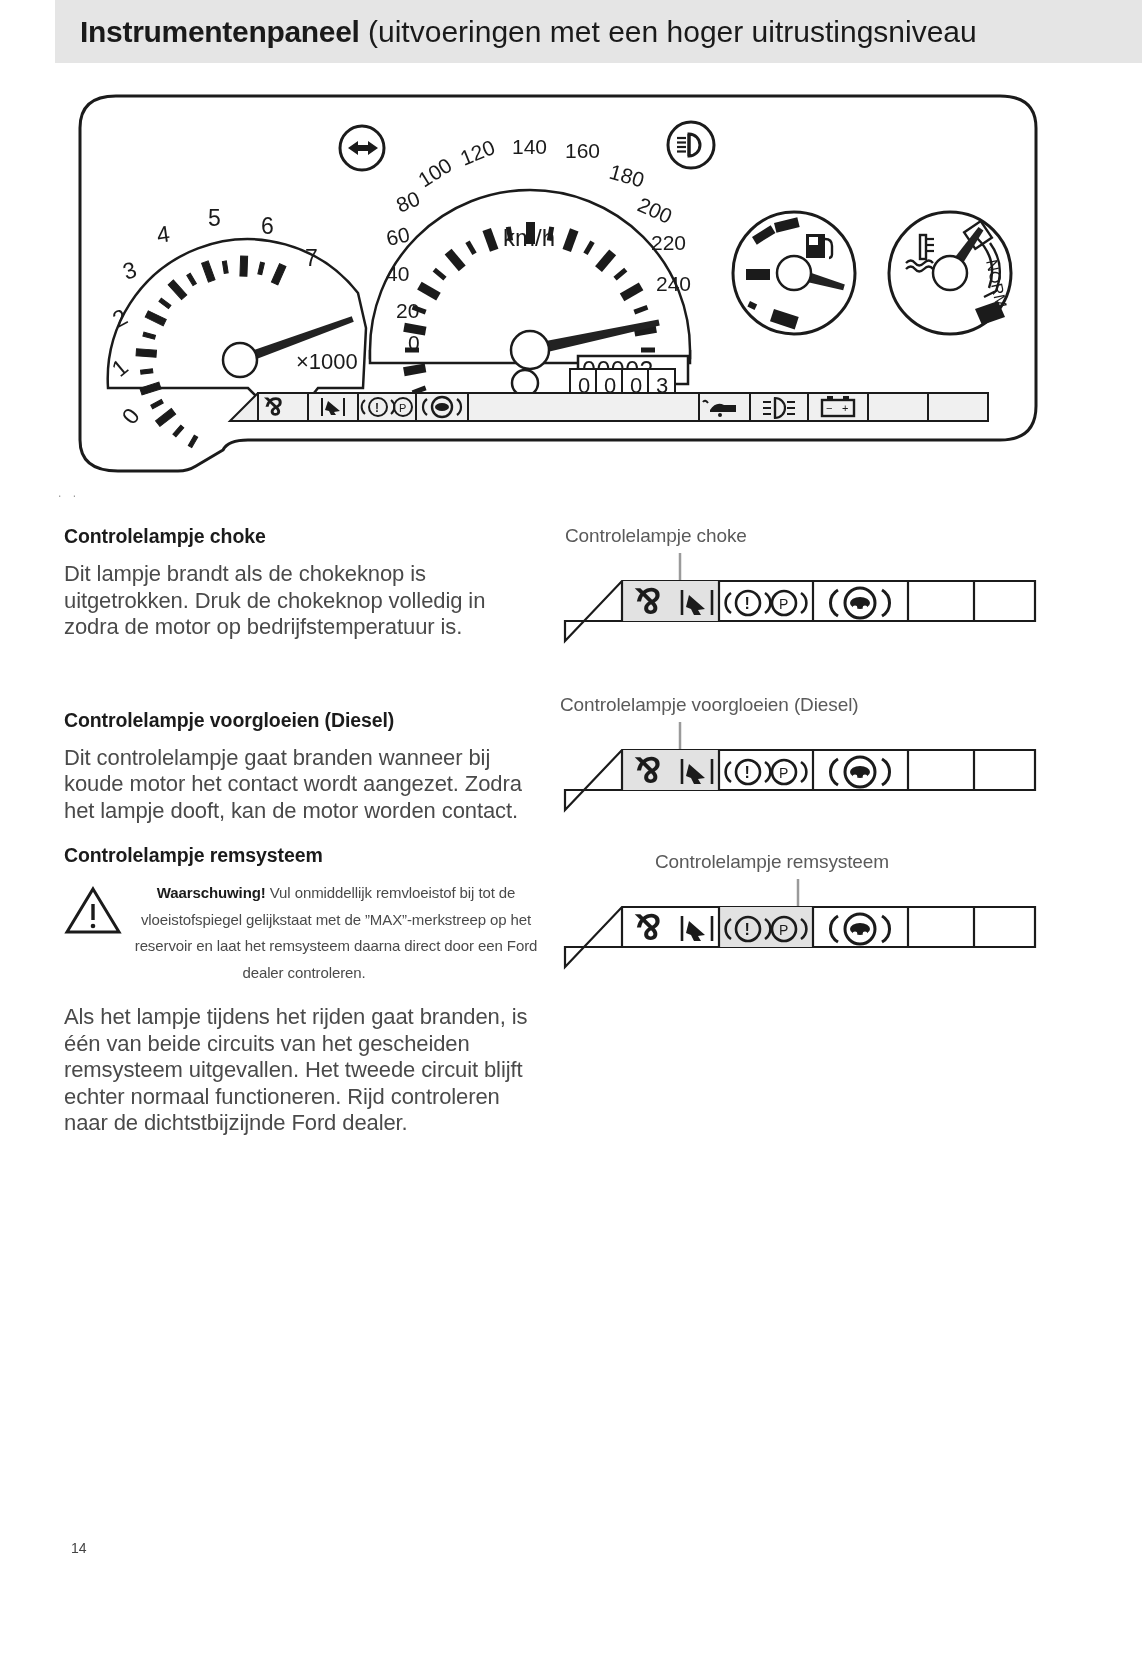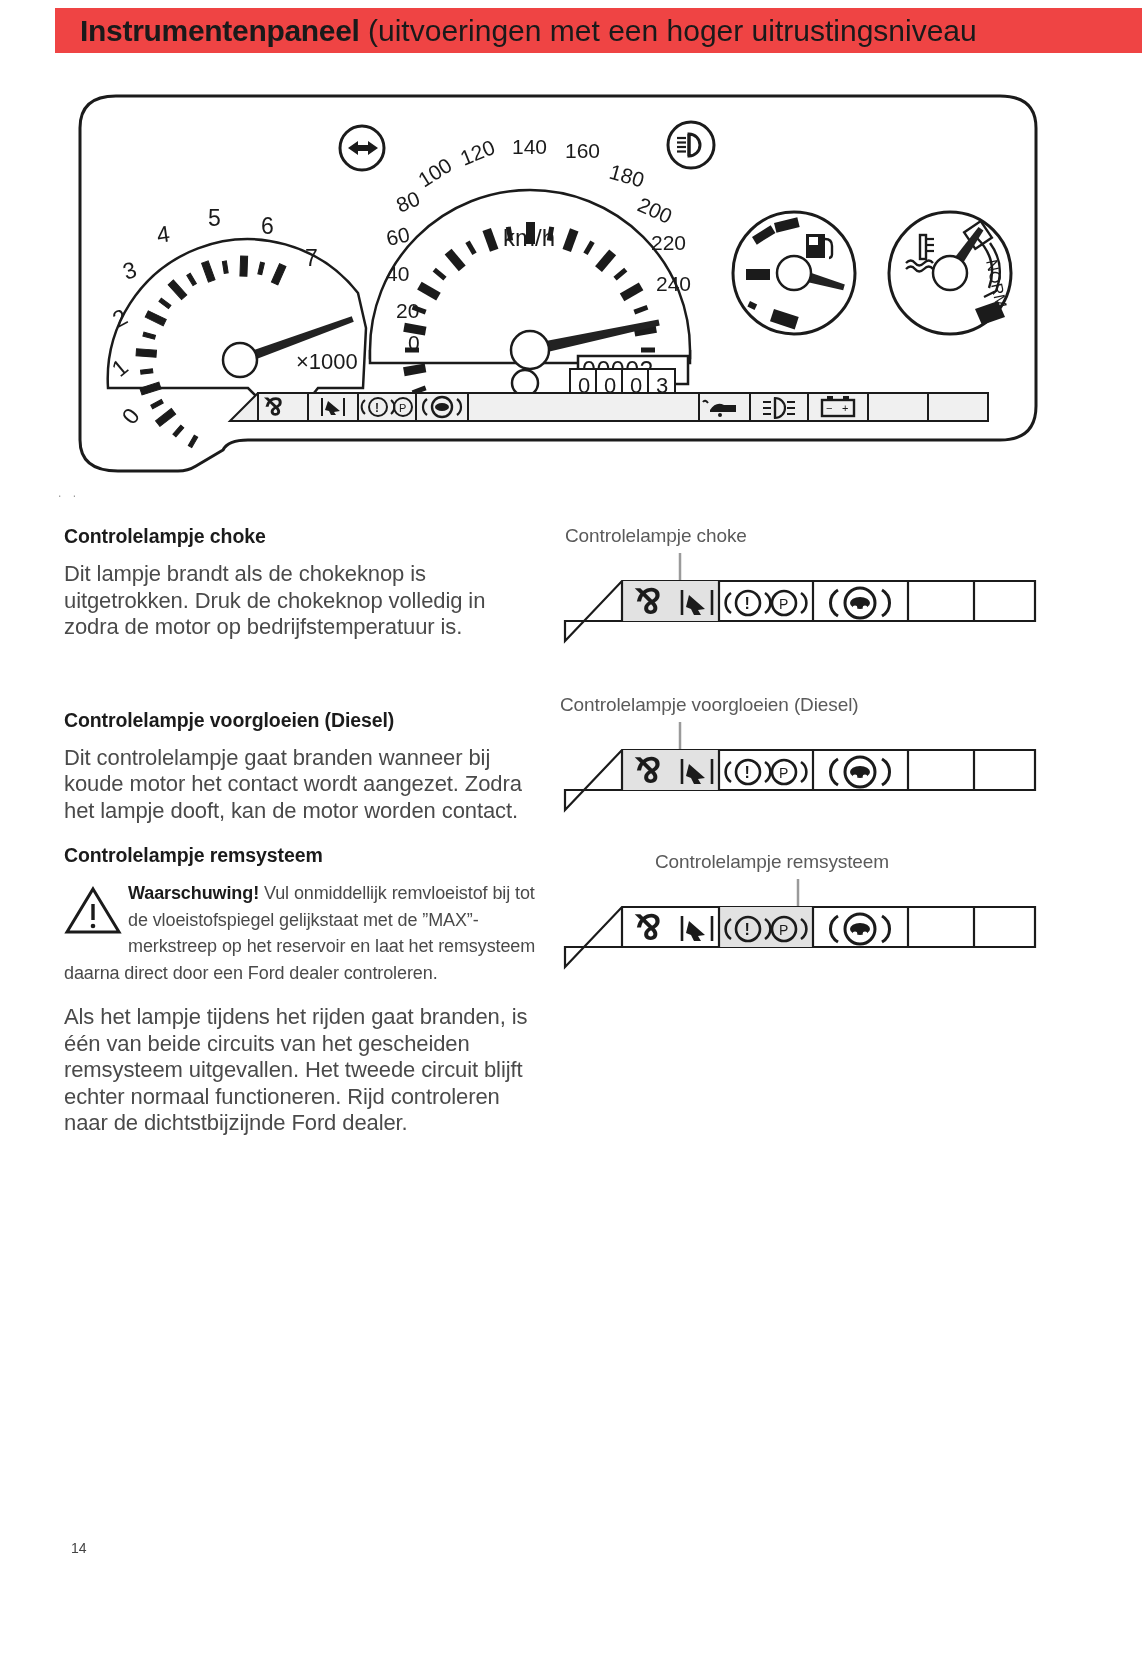--- a/index.html
+++ b/index.html
@@ -8,22 +8,22 @@
     width: 1142px; height: 1654px;
     background: #ffffff;
     font-family: "Liberation Sans", sans-serif;
     color: #3a3a3a;
     position: relative;
     overflow: hidden;
   }
 
   
   .header-band {
-    position:absolute; left:55px; top:8px; width:1087px; height:45px;
-    background:#ef4444;
+    position:absolute; left:55px; top:0px; width:1087px; height:63px;
+    background:#e5e5e5;
     display:flex; align-items:center;
   }
   .header-text {
     padding-left:25px;
     font-size:30px;
     white-space:nowrap;
     color:#1a1a1a;
   }
   .header-text b { font-weight:bold; letter-spacing:-0.3px; }
   .header-text span { font-weight:normal; }
@@ -44,22 +44,23 @@
     font-size:22px; line-height:26.5px; margin:13px 0 20px 0;
     color:#4a4a4a; letter-spacing:-0.1px;
   }
   p.body-text.tight { margin-bottom:16px; }
 
   .warn-block { position:relative; margin:0 0 18px 0; padding-left:0; }
   .warn-block .tri {
     float:left; width:58px; height:52px; margin-right:6px; margin-top:4px;
   }
   .warn-block p {
-    font-size:18px; line-height:26.5px; margin:0; color:#4a4a4a;
+    font-size:15px; line-height:26.5px; margin:0; color:#4a4a4a;
     letter-spacing:-0.1px;
+    text-align:center;
   }
   .warn-block p b { color:#1b1b1b; font-weight:bold; }
 
   
   .cap {
     font-size:19px; color:#5a5a5a; margin:0 0 6px 0; letter-spacing:-0.1px;
   }
   .cap.indent1 { margin-left:5px; }
   .cap.indent2 { margin-left:0px; }
   .cap.indent3 { margin-left:95px; }

